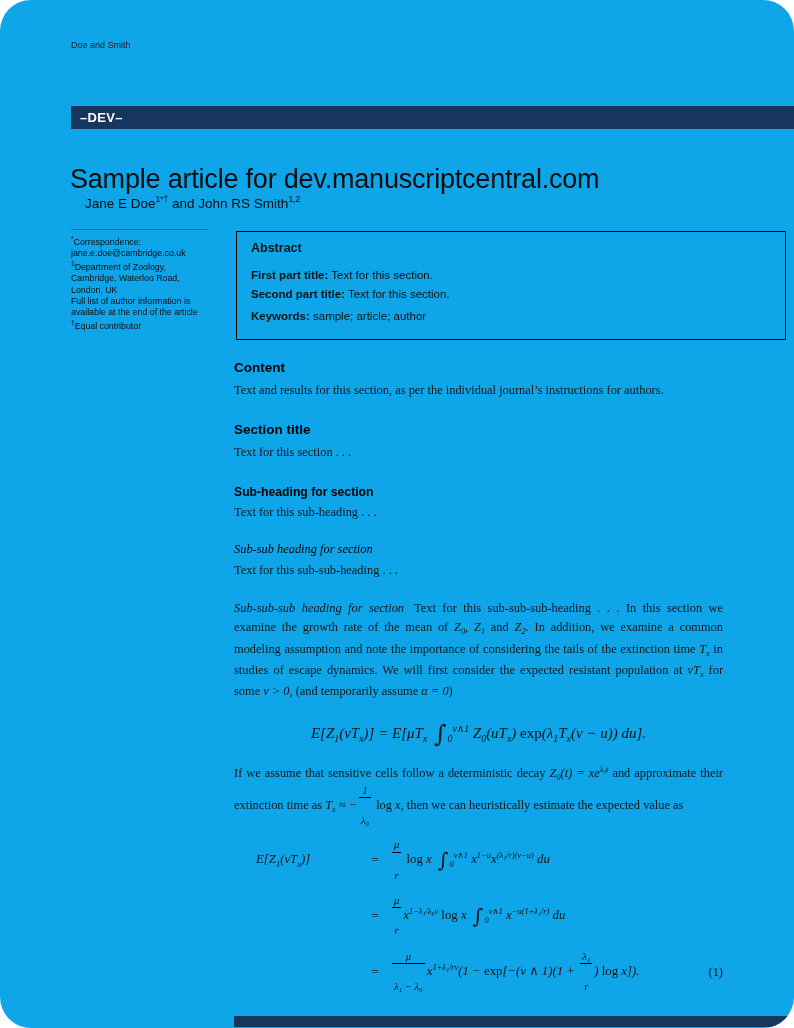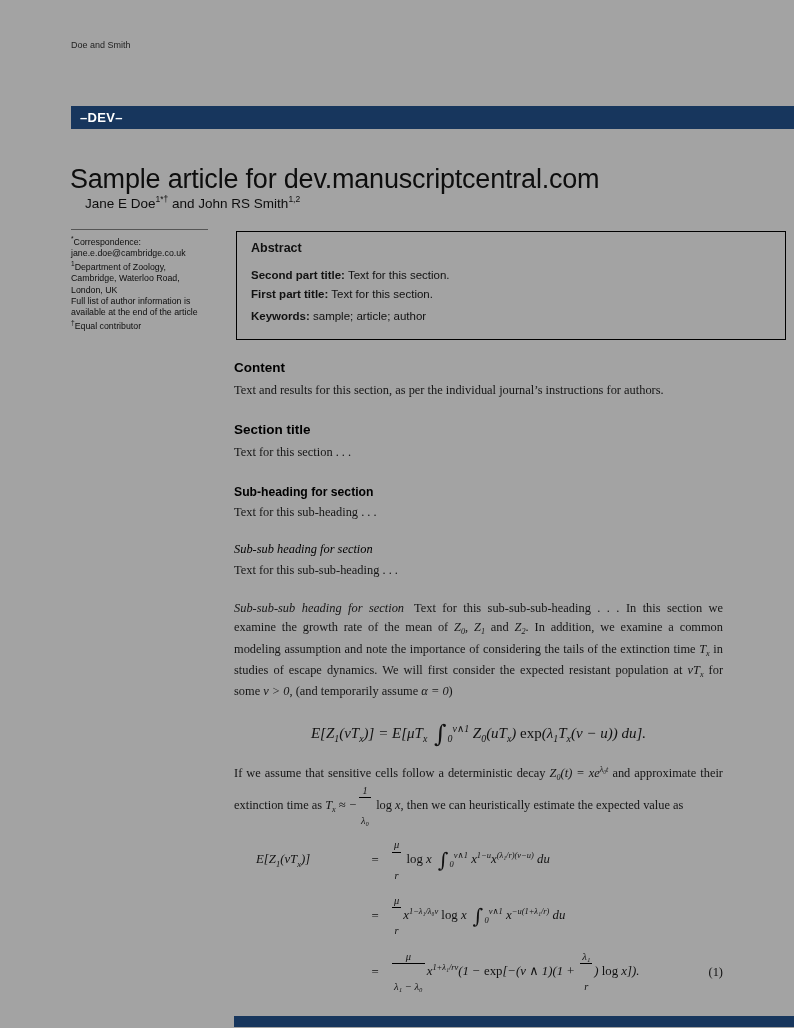--- a/index.html
+++ b/index.html
@@ -1,18 +1,18 @@
 <!DOCTYPE html>
 <html><head>
 <meta charset="utf-8">
 <style>
   :root{ --navy:#17365d; --ink:#111; }
   html,body{margin:0;padding:0;background:#fff;}
-  .page{position:relative;width:794px;height:1028px;background:#a3a3a3;overflow:hidden;
-        font-family:"Liberation Serif","DejaVu Serif",serif;color:var(--ink);}
+  .page{position:relative;width:794px;height:1028px;background:#0ea5e9;overflow:hidden;
+        font-family:"Liberation Serif","DejaVu Serif",serif;color:var(--ink);border-radius:31px;}
 
   .running-head{position:absolute;left:71px;top:40px;font:9px "Liberation Sans",sans-serif;color:#222;}
 
   .banner{position:absolute;left:71px;top:106px;width:736px;height:23px;background:var(--navy);
           display:flex;align-items:center;box-sizing:border-box;padding-left:9px;}
   .banner-label{font:bold 13px "Liberation Sans",sans-serif;color:#fff;letter-spacing:.3px;}
 
   .title{position:absolute;left:70px;top:146px;width:660px;
          font:400 27px/1.15 "Liberation Sans",sans-serif;color:#0d0d0d;letter-spacing:-.2px;}
 
@@ -89,22 +89,22 @@
     <span class="line"><sup>1</sup>Department of Zoology,</span>
     <span class="line">Cambridge, Waterloo Road,</span>
     <span class="line">London, UK</span>
     <span class="line">Full list of author information is</span>
     <span class="line">available at the end of the article</span>
     <span class="line"><sup>†</sup>Equal contributor</span>
   </div>
 
   <div class="abstract">
     <h2 class="abstract-heading">Abstract</h2>
+    <p class="abs-item"><b>First part title:</b><span> Text for this section.</span></p>
     <p class="abs-item"><b>Second part title:</b><span> Text for this section.</span></p>
-    <p class="abs-item"><b>First part title:</b><span> Text for this section.</span></p>
     <p class="abs-item kw"><b>Keywords:</b><span> sample; article; author</span></p>
   </div>
 
   <div class="main">
 
     <h2 class="h-sec">Content</h2>
     <p class="para">Text and results for this section, as per the individual journal’s instructions for authors.</p>
 
     <h2 class="h-sec sp">Section title</h2>
     <p class="para">Text for this section . . .</p>

